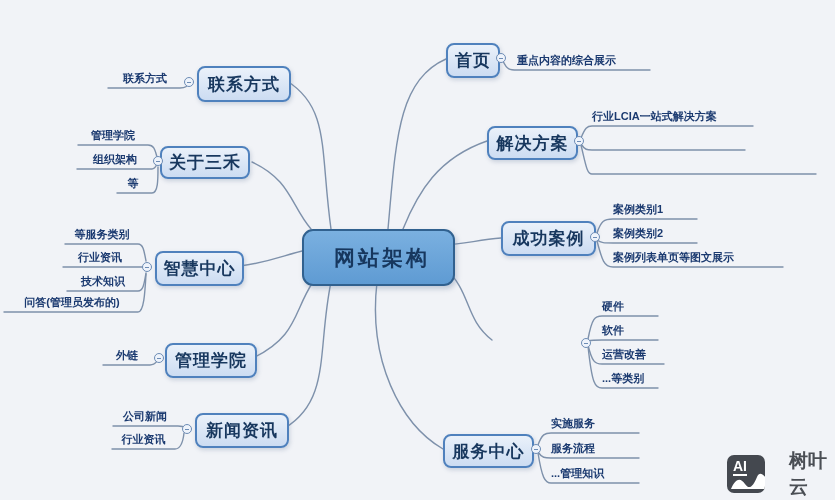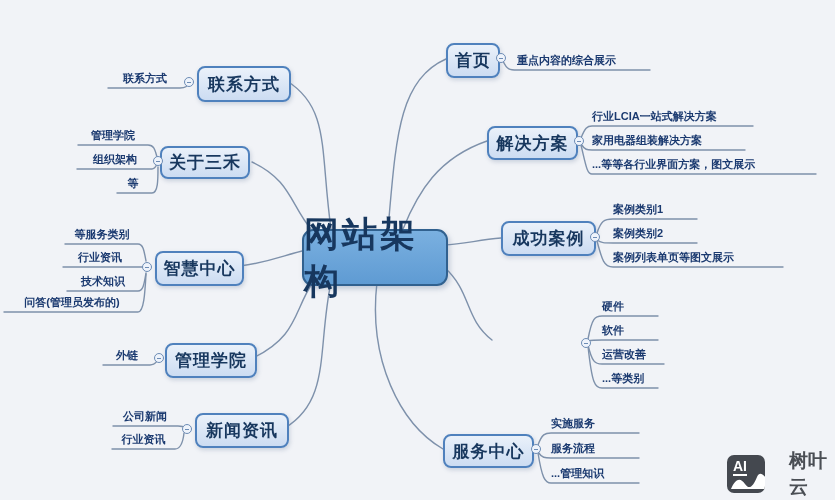--- a/index.html
+++ b/index.html
@@ -4,21 +4,21 @@
 <style>
   html,body{margin:0;padding:0;}
   .canvas{position:relative;width:835px;height:500px;background:#f1f3f7;overflow:hidden;
           font-family:"Liberation Sans",sans-serif;}
   .lines{position:absolute;left:0;top:0;width:835px;height:500px;}
   .lines path{fill:none;stroke:#7e91ab;stroke-width:1.4;stroke-linecap:round;}
   .center{position:absolute;display:flex;align-items:center;justify-content:center;
           background:linear-gradient(180deg,#7ab0e0,#5f9bd3);
           border:2.5px solid #31618f;border-radius:11px;
           color:#17375e;font-family:"Liberation Serif",serif;font-weight:bold;
-          font-size:35px;letter-spacing:3px;box-shadow:2px 3px 5px rgba(110,130,160,.35);}
+          font-size:21px;letter-spacing:3px;box-shadow:2px 3px 5px rgba(110,130,160,.35);padding-left:7px;}
   .branch{position:absolute;display:flex;align-items:center;justify-content:center;
           background:linear-gradient(180deg,#eaf1fa,#ccdcf2);
           border:2px solid #4f81bd;border-radius:8px;
           color:#17375e;font-family:"Liberation Serif",serif;font-weight:bold;
           font-size:17px;letter-spacing:1px;box-shadow:1px 2px 4px rgba(110,130,160,.3);}
   .leaf{position:absolute;height:18px;line-height:18px;font-size:11px;font-weight:600;
         color:#1b3a70;font-family:Liberation Sans, sans-serif;white-space:nowrap;text-align:left;}
   .leaf.la{text-align:center;}
   .handle{position:absolute;width:8px;height:8px;border:1px solid #6d8cb5;border-radius:50%;
           background:#eef3fb;box-sizing:content-box;}
@@ -116,22 +116,20 @@
     </div>
   <div class="handle" style="left:154px;top:353px">
       <i></i>
     </div>
   <div class="handle" style="left:182px;top:424px">
       <i></i>
     </div>
 
   <div class="leaf" style="left:517px;top:51px;width:133px">重点内容的综合展示</div>
   <div class="leaf" style="left:592px;top:107px;width:161px">行业LCIA一站式解决方案</div>
-  <div class="leaf" style="left:592px;top:131px;width:153px">家用电器组装解决方案</div>
-  <div class="leaf" style="left:592px;top:155px;width:224px">...等等各行业界面方案，图文展示</div>
   <div class="leaf" style="left:613px;top:200px;width:84px">案例类别1</div>
   <div class="leaf" style="left:613px;top:224px;width:84px">案例类别2</div>
   <div class="leaf" style="left:613px;top:248px;width:170px">案例列表单页等图文展示</div>
   <div class="leaf" style="left:602px;top:297px;width:56px">硬件</div>
   <div class="leaf" style="left:602px;top:321px;width:56px">软件</div>
   <div class="leaf" style="left:602px;top:345px;width:62px">运营改善</div>
   <div class="leaf" style="left:602px;top:369px;width:56px">...等类别</div>
   <div class="leaf" style="left:551px;top:414px;width:73px">实施服务</div>
   <div class="leaf" style="left:551px;top:439px;width:73px">服务流程</div>
   <div class="leaf" style="left:551px;top:464px;width:88px">...管理知识</div>

